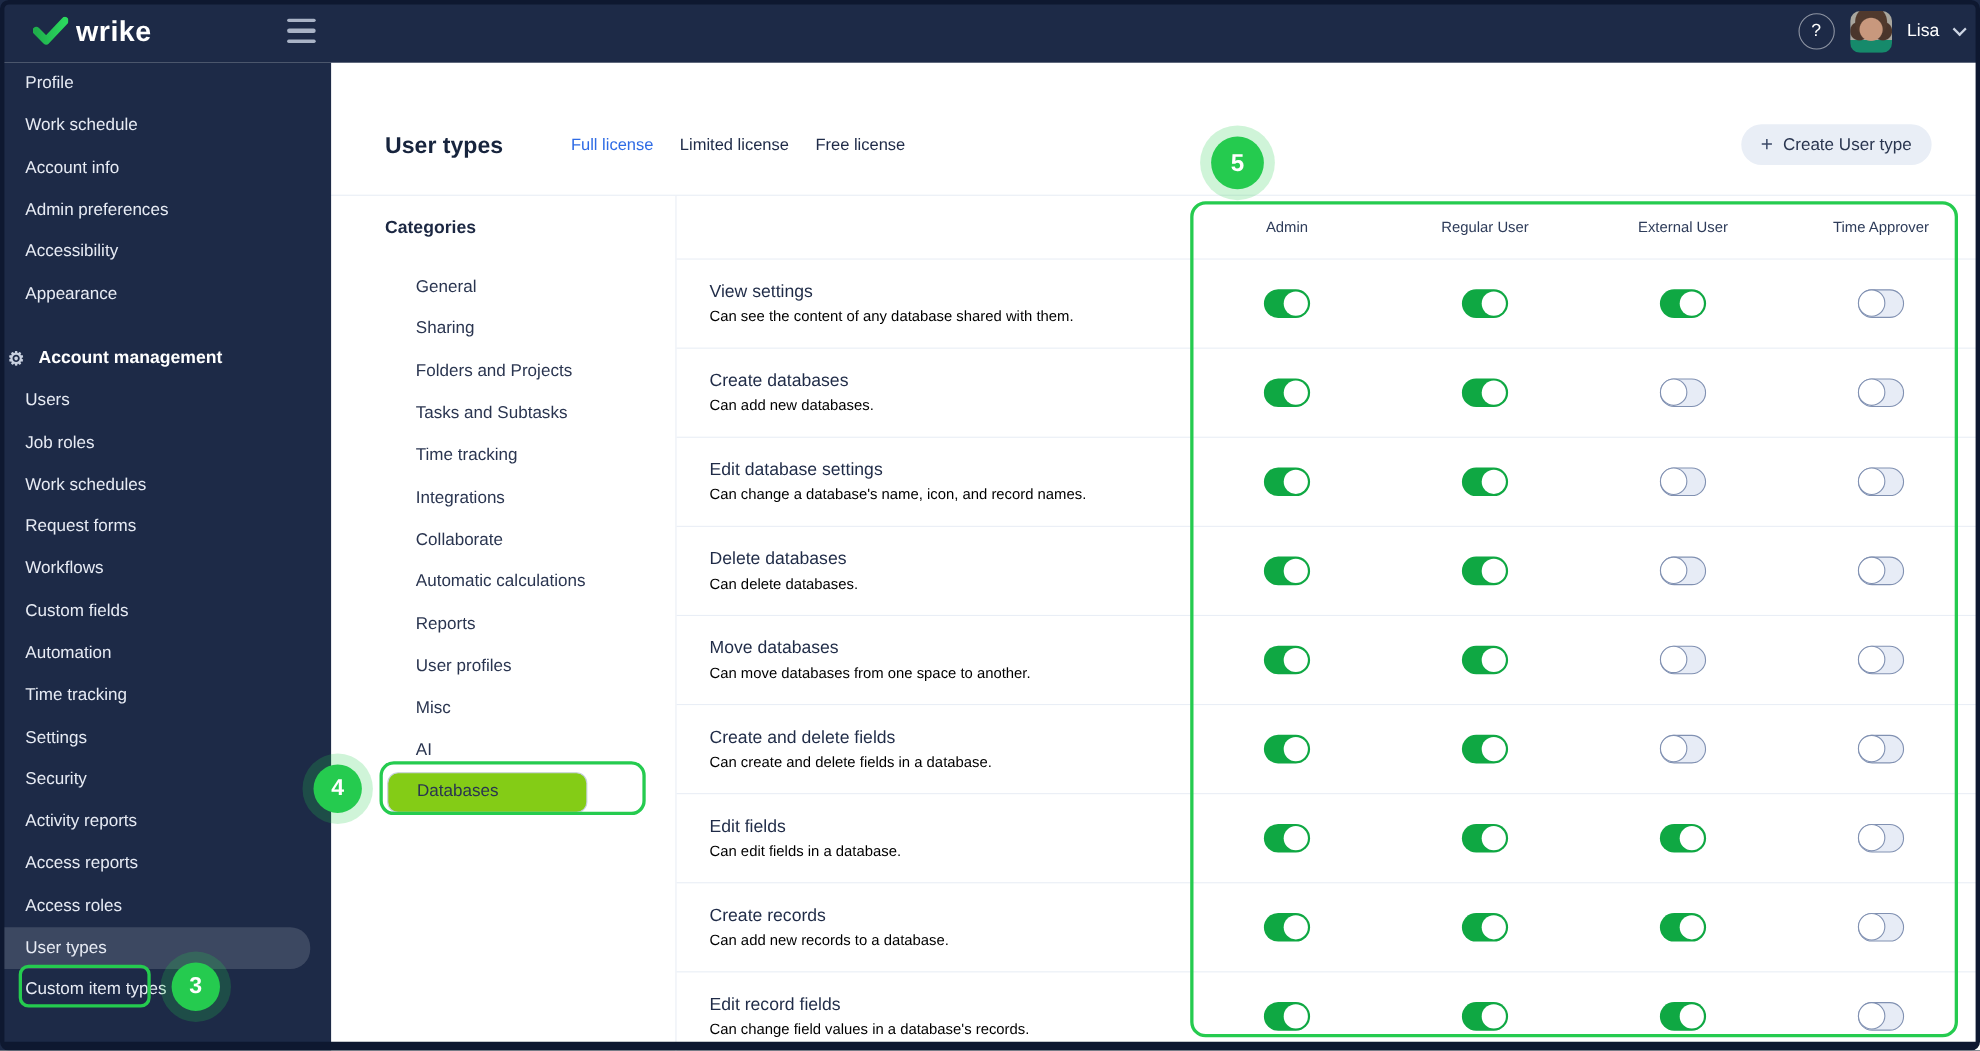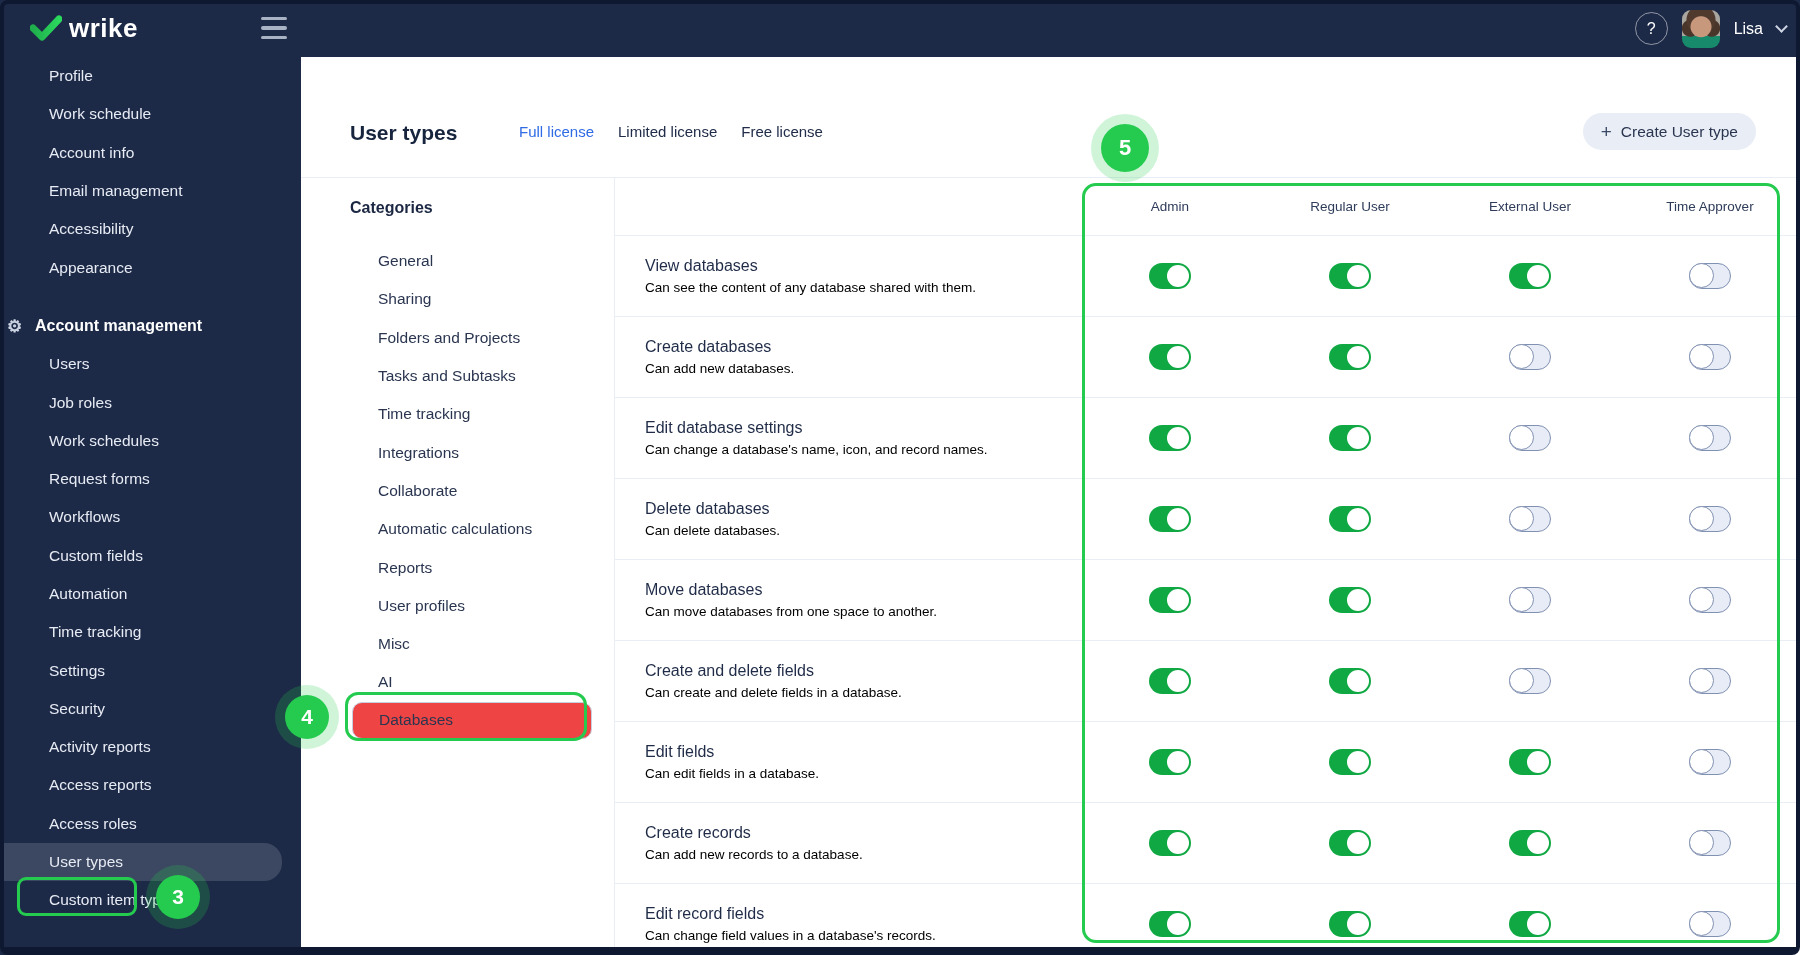--- a/index.html
+++ b/index.html
@@ -24,41 +24,41 @@
       radial-gradient(circle at 50% 26%, #50392d 0 14px, rgba(0,0,0,0) 15px),
       radial-gradient(circle at 22% 48%, #4a352b 0 8px, rgba(0,0,0,0) 9px),
       radial-gradient(circle at 78% 48%, #4a352b 0 8px, rgba(0,0,0,0) 9px),
       linear-gradient(to top, #168a6b 0 12px, #a8a69e 12px);
   }
   .username { color:#fff; font-size:16px; cursor:pointer; }
   .chev { width:9px; height:9px; border-right:2px solid #cdd5e4; border-bottom:2px solid #cdd5e4; transform:rotate(45deg); margin-top:-4px; cursor:pointer; }
 
   
   .sidebar { position:absolute; left:0; top:57px; bottom:0; width:301px; background:#1d2a47; z-index:4; color:#e7ebf4; }
-  .side-item { height:38.3px; display:flex; align-items:center; padding-left:49px; font-size:15.5px; cursor:pointer; white-space:nowrap; }
+  .side-item { height:38.3px; display:flex; align-items:center; padding-left:23px; font-size:15.5px; cursor:pointer; white-space:nowrap; }
   .side-section { height:38.3px; margin-top:20px; display:flex; align-items:center; padding-left:35px; font-size:16px; font-weight:bold; color:#fff; position:relative; }
   .gear { position:absolute; left:7px; top:50%; transform:translateY(-50%); font-size:17px; color:#c9d1e0; }
   .side-item.selected { background:rgba(255,255,255,.14); width:282px; border-radius:0 18px 18px 0; }
 
   
   .main { position:absolute; left:301px; top:57px; right:0; bottom:0; background:#fff; }
   .main-header { position:relative; height:121px; border-bottom:1px solid #e9eef6; }
   .page-title { position:absolute; left:49px; top:64px; font-size:21px; font-weight:bold; color:#17243d; }
   .tabs { position:absolute; left:218px; top:66px; display:flex; gap:24px; }
   .tab { font-size:15px; color:#202c49; cursor:pointer;text-align:center; }
   .tab.active { color:#2e6be5; }
   .create-btn { position:absolute; right:44px; top:56px; height:37px; padding:0 18px; background:#e9eef6; border-radius:19px; display:flex; align-items:center; gap:9px; font-size:15.5px; color:#2a3650; cursor:pointer; }
   .plus { font-size:19px; color:#3c4a68; font-weight:normal; line-height:1; }
 
   .content { display:flex; height:777px; }
   .categories { width:314px; border-right:1px solid #e9eef6; position:relative; }
   .cat-title { position:absolute; left:49px; top:21px; font-size:16px; font-weight:bold; color:#1b2742; }
   .cat-list { position:absolute; left:0; top:64px; width:100%; }
   .cat-item { height:38.3px; display:flex; align-items:center; padding-left:77px; font-size:15.5px; color:#2a3550; cursor:pointer; white-space:nowrap; }
-  .cat-item.selected { margin-left:51px; width:240px; height:37px; padding-left:26px; background:#ef4444; border:1px solid #c6d0de; border-radius:10px; }
+  .cat-item.selected { margin-left:51px; width:182px; height:37px; padding-left:26px; background:#84cc16; border:1px solid #c6d0de; border-radius:10px; }
 
   .ptable { flex:1; }
   .thead { height:58px; display:grid; grid-template-columns:465px repeat(4,180px); align-items:center; border-bottom:1px solid #e9eef6; }
   .col-label { text-align:center; font-size:13.5px; color:#2e3c5a; }
   .prow { height:81px; display:grid; grid-template-columns:465px repeat(4,180px); align-items:center; border-bottom:1px solid #e9eef6; }
   .rcell { padding-left:30px; }
   .rtitle { font-size:16px; color:#1f2b47; margin-bottom:5px; }
   .rdesc { font-size:13.5px; color:#000000; }
   .tcell { display:flex; justify-content:center; }
 
@@ -107,21 +107,21 @@
       <div class="username">Lisa</div>
       <div class="chev"></div>
     </div>
   </div>
 
   <aside class="sidebar">
     <div id="side-top">
         <div class="side-item">Profile</div>
         <div class="side-item">Work schedule</div>
         <div class="side-item">Account info</div>
-        <div class="side-item">Email management</div>
+        <div class="side-item">Admin preferences</div>
         <div class="side-item">Accessibility</div>
         <div class="side-item">Appearance</div>
       </div>
     <div class="side-section">
       <span class="gear">⚙</span>
       <span>Account management</span>
     </div>
     <div id="side-items">
         <div class="side-item">Users</div>
         <div class="side-item">Job roles</div>
@@ -177,21 +177,21 @@
         <div class="thead" id="thead">
           <div></div>
         <div class="col-label">Admin</div>
             <div class="col-label">Regular User</div>
             <div class="col-label">External User</div>
             <div class="col-label">Time Approver</div>
           </div>
         <div id="rows">
             <div class="prow">
               <div class="rcell">
-                <div class="rtitle">View databases</div>
+                <div class="rtitle">View settings</div>
                 <div class="rdesc">Can see the content of any database shared with them.</div>
               </div>
               <div class="tcell">
                 <span class="toggle on">
                   <span class="knob"></span>
                 </span>
               </div>
               <div class="tcell">
                 <span class="toggle on">
                   <span class="knob"></span>

